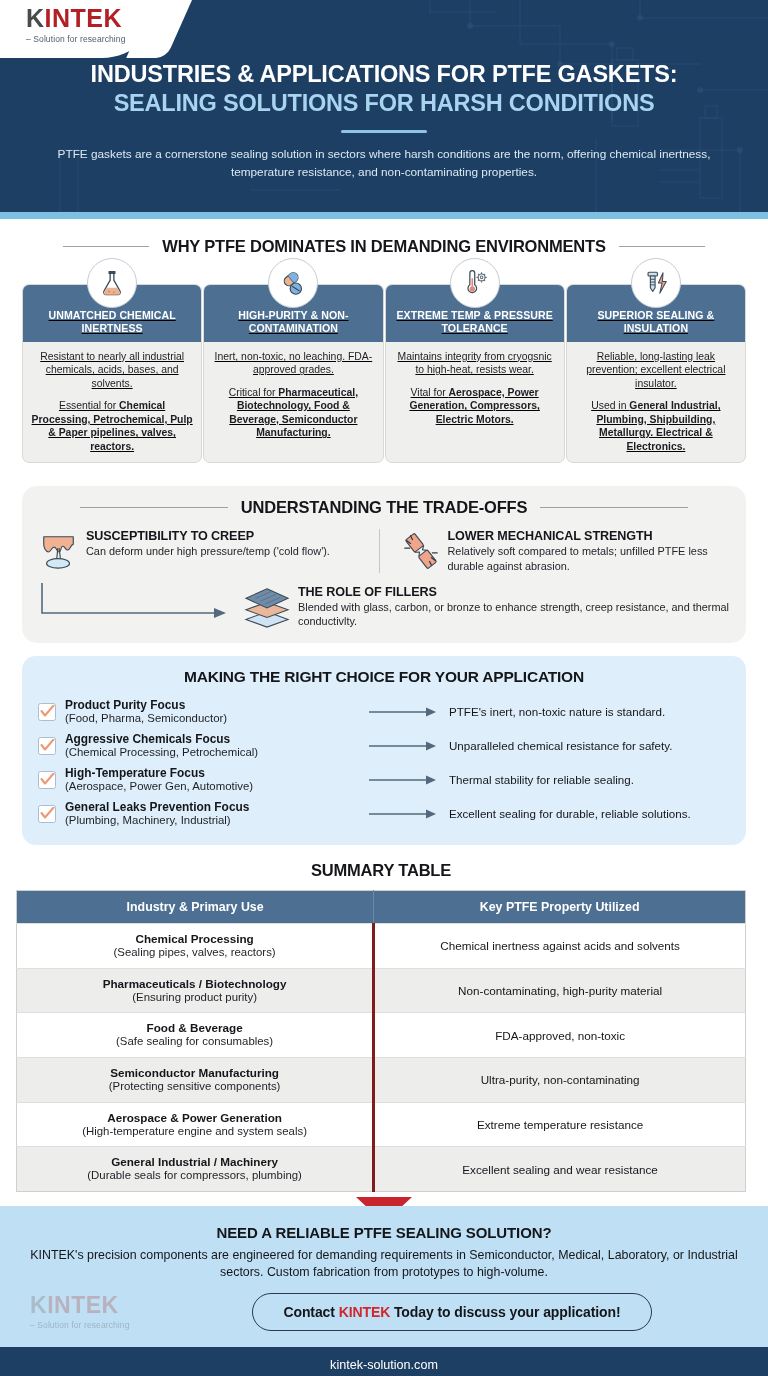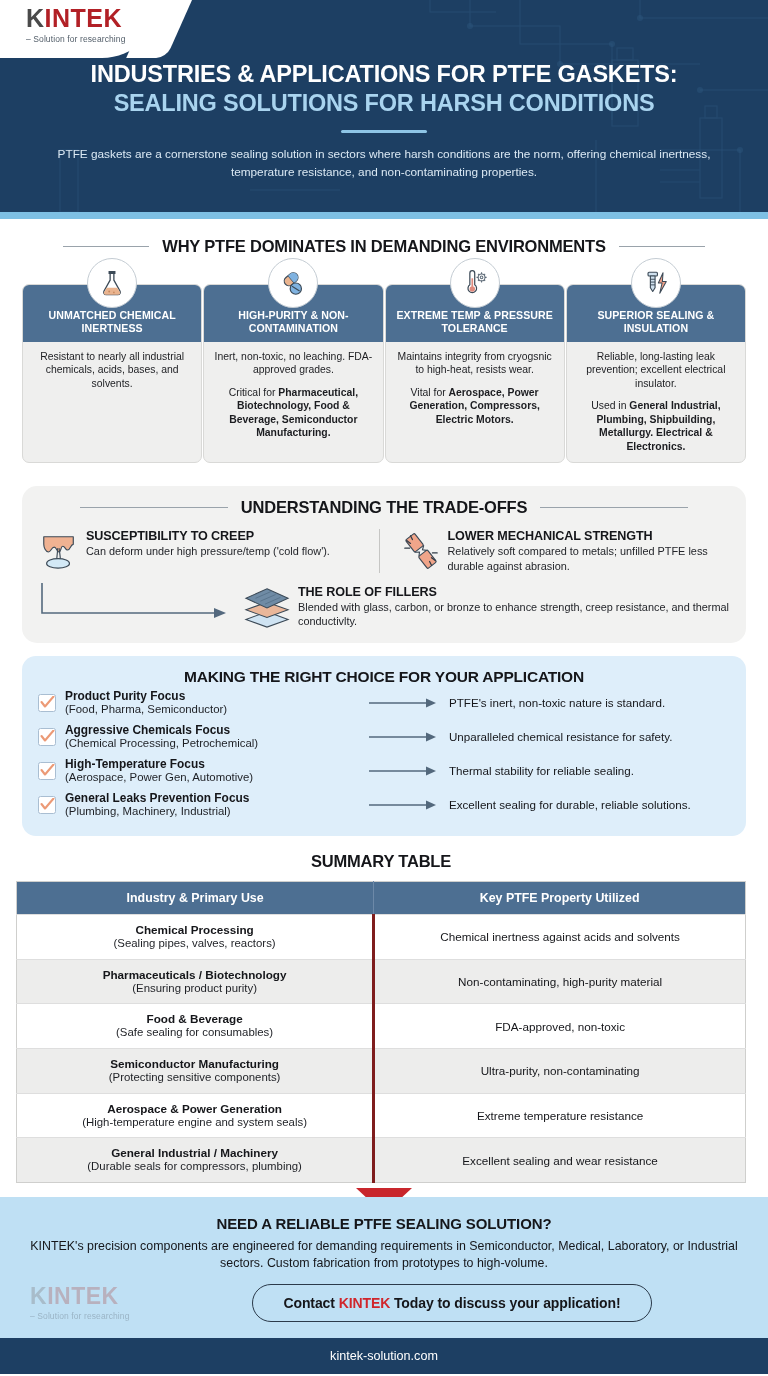--- a/index.html
+++ b/index.html
@@ -95,20 +95,21 @@
     font-size: 16.5px; font-weight: bold; color: #15161a;
     letter-spacing: -0.2px; white-space: nowrap;
   }
 
   
   .why-sec { padding: 18px 0 6px 0; background:#fff; }
   .cards {
     display: flex; gap: 1px;
     padding: 0 22px;
     margin-top: 28px;
+    text-decoration: underline;
   }
   .card {
     flex: 1 1 0;
     background: #efefee;
     border: 1px solid #d9d9d7;
     border-radius: 7px;
     position: relative;
     padding-bottom: 9px;
     min-width: 0;
   }
@@ -170,21 +171,21 @@
     margin: 13px 22px 0 22px;
     background: #deeefa;
     border-radius: 14px;
     padding: 12px 16px 14px 16px;
   }
   .choice-title {
     text-align: center;
     font-size: 15.5px; font-weight: bold; color: #15161a;
     letter-spacing: -0.2px;
   }
-  .choice-list { margin-top: 0; }
+  .choice-list { margin-top: 9px; }
   .choice-row {
     display: flex; align-items: center;
     min-height: 34px;
   }
   .cb {
     flex: 0 0 auto; width: 18px; height: 18px;
     border: 1.6px solid #a9bed2; border-radius: 2.5px;
     background: #fff; margin-right: 9px;
     display:flex; align-items:center; justify-content:center;
   }
@@ -325,20 +326,21 @@
           <path d="M13 4 h6 v1.6 h-6z" fill="none" stroke="#3c4a57" stroke-width="1.4"></path>
           <path d="M14 5.6 V13 L7.5 24.5 a2.6 2.6 0 0 0 2.2 3.9 h12.6 a2.6 2.6 0 0 0 2.2-3.9 L18 13 V5.6z" fill="#ffffff" stroke="#3c4a57" stroke-width="1.4" stroke-linejoin="round"></path>
           <path d="M10.4 21 h11.2 l3 5.2 a1.8 1.8 0 0 1-1.5 2.2 H8.9 a1.8 1.8 0 0 1-1.5-2.2z" fill="#eab48f"></path>
           <circle cx="13" cy="25" r="1" fill="#c98a5e"></circle>
           <circle cx="18" cy="26" r=".9" fill="#c98a5e"></circle>
         </svg>
       </div>
       <div class="card-head">UNMATCHED CHEMICAL INERTNESS</div>
       <div class="card-body">
         <p>Resistant to nearly all industrial chemicals, acids, bases, and solvents.</p>
+        <p><span>Essential for </span><b>Chemical Processing, Petrochemical, Pulp &amp; Paper pipelines, valves, reactors.</b></p>
       </div>
     </div>
 
     <div class="card">
       <div class="card-icon">
         <svg width="30" height="30" viewBox="0 0 32 32">
           <g transform="rotate(-40 14 12)">
             <rect x="6" y="7" width="16" height="10" rx="5" fill="#eab48f" stroke="#3c4a57" stroke-width="1.3"></rect>
             <path d="M14 7 v10" stroke="#3c4a57" stroke-width="1.3"></path>
             <path d="M14 7 h3 a5 5 0 0 1 5 5 a5 5 0 0 1-5 5 h-3z" fill="#7fb2e0"></path>

